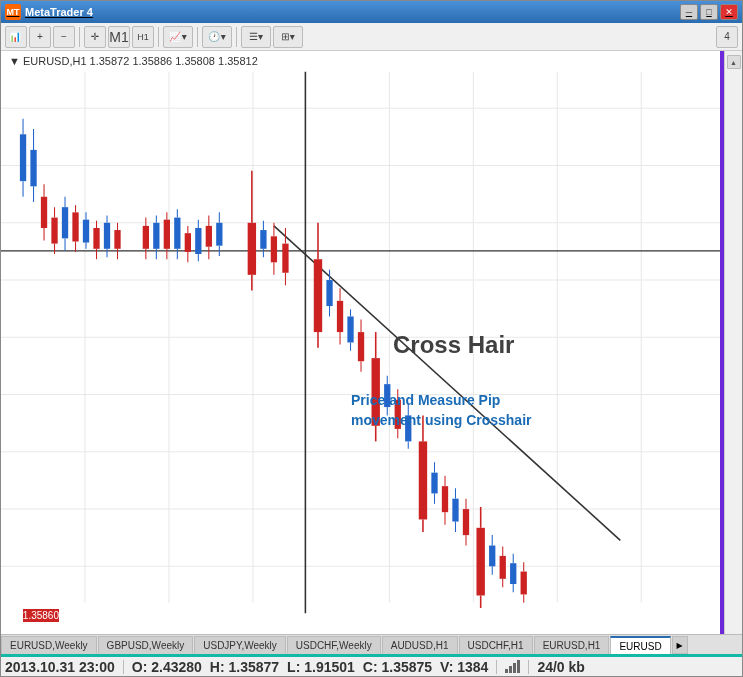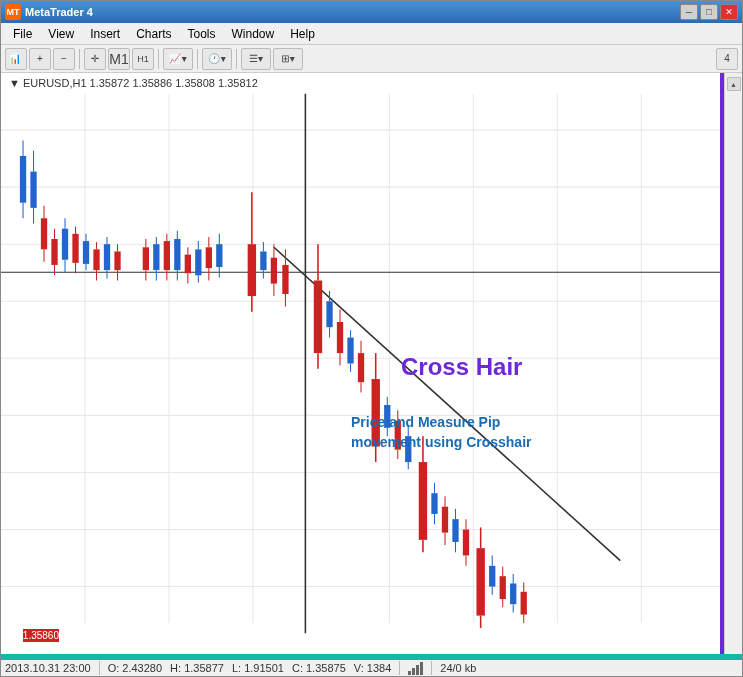--- a/index.html
+++ b/index.html
@@ -24,20 +24,21 @@
 
     
     .title-bar {
       background: linear-gradient(to bottom, #4a90d9, #2a6cb0);
       height: 22px;
       display: flex;
       align-items: center;
       padding: 2px 4px;
       justify-content: space-between;
       flex-shrink: 0;
+      text-decoration: underline;
     }
     .title-bar-left {
       display: flex;
       align-items: center;
       gap: 4px;
       color: white;
       font-size: 11px;
       font-weight: bold;
     }
     .title-icon {
@@ -192,24 +193,24 @@
       width: 100%;
       height: 100%;
       z-index: 3;
       pointer-events: none;
     }
 
     
     .annotation-crosshair {
       position: absolute;
       top: 280px;
-      left: 400px;
+      left: 392px;
       font-size: 24px;
       font-weight: bold;
-      color: #6d28d9;
+      color: #404040;
       z-index: 20;
     }
     .annotation-desc {
       position: absolute;
       top: 340px;
       left: 350px;
       font-size: 14px;
       font-weight: bold;
       color: #1a6bb5;
       z-index: 20;
@@ -263,28 +264,29 @@
       background: #d0d0d0;
       border: 1px solid #bbb;
       cursor: pointer;
       font-size: 8px;
     }
 
     
     .status-bar {
       height: 22px;
       background: #f0f0f0;
-      border-top: 6px solid #14b8a6;
+      border-top: 3px solid #14b8a6;
       display: flex;
       align-items: center;
       padding: 0 4px;
       gap: 8px;
-      font-size: 11px;
+      font-size: 14px;
       color: #333;
       flex-shrink: 0;
+      font-weight: bold;
     }
     .status-sep {
       width: 1px;
       height: 14px;
       background: #bbb;
     }
     .status-item {
       white-space: nowrap;
     }
     .status-bars-icon {
@@ -333,29 +335,20 @@
       <div class="title-icon">MT</div>
       <span>MetaTrader 4</span>
     </div>
     <div class="title-bar-buttons">
       <div class="title-btn minimize">─</div>
       <div class="title-btn maximize">□</div>
       <div class="title-btn close">✕</div>
     </div>
   </div>
 
-  <div class="menu-bar">
-    <div class="menu-item">File</div>
-    <div class="menu-item">View</div>
-    <div class="menu-item">Insert</div>
-    <div class="menu-item">Charts</div>
-    <div class="menu-item">Tools</div>
-    <div class="menu-item">Window</div>
-    <div class="menu-item">Help</div>
-  </div>
 
   <div class="toolbar">
     <div class="toolbar-btn">📊</div>
     <div class="toolbar-btn">+</div>
     <div class="toolbar-btn">−</div>
     <div class="toolbar-sep"></div>
     <div class="toolbar-btn">✛</div>
     <div class="toolbar-btn" style="font-size:14px">M1</div>
     <div class="toolbar-btn" style="font-size:9px">H1</div>
     <div class="toolbar-sep"></div>
@@ -584,20 +577,31 @@
           <div style="position:absolute;bottom:12px;right:0;background:#cc2222;color:white;font-size:10px;padding:1px 0;">1.35860</div>
         </div>
       </div>
     </div>
 
     <div class="right-panel">
       <div class="right-icon">▲</div>
     </div>
   </div>
 
+  <div class="tab-bar">
+    <div class="tab">EURUSD,Weekly</div>
+    <div class="tab">GBPUSD,Weekly</div>
+    <div class="tab">USDJPY,Weekly</div>
+    <div class="tab">USDCHF,Weekly</div>
+    <div class="tab">AUDUSD,H1</div>
+    <div class="tab">USDCHF,H1</div>
+    <div class="tab">EURUSD,H1</div>
+    <div class="tab active">EURUSD</div>
+    <div class="tab-scroll">▶</div>
+  </div>
 
   <div class="status-bar">
     <span class="status-item">2013.10.31 23:00</span>
     <div class="status-sep"></div>
     <span class="status-item">
       <span>O:</span>
       <span>2.43280</span>
     </span>
     <span class="status-item">
       <span>H:</span>

